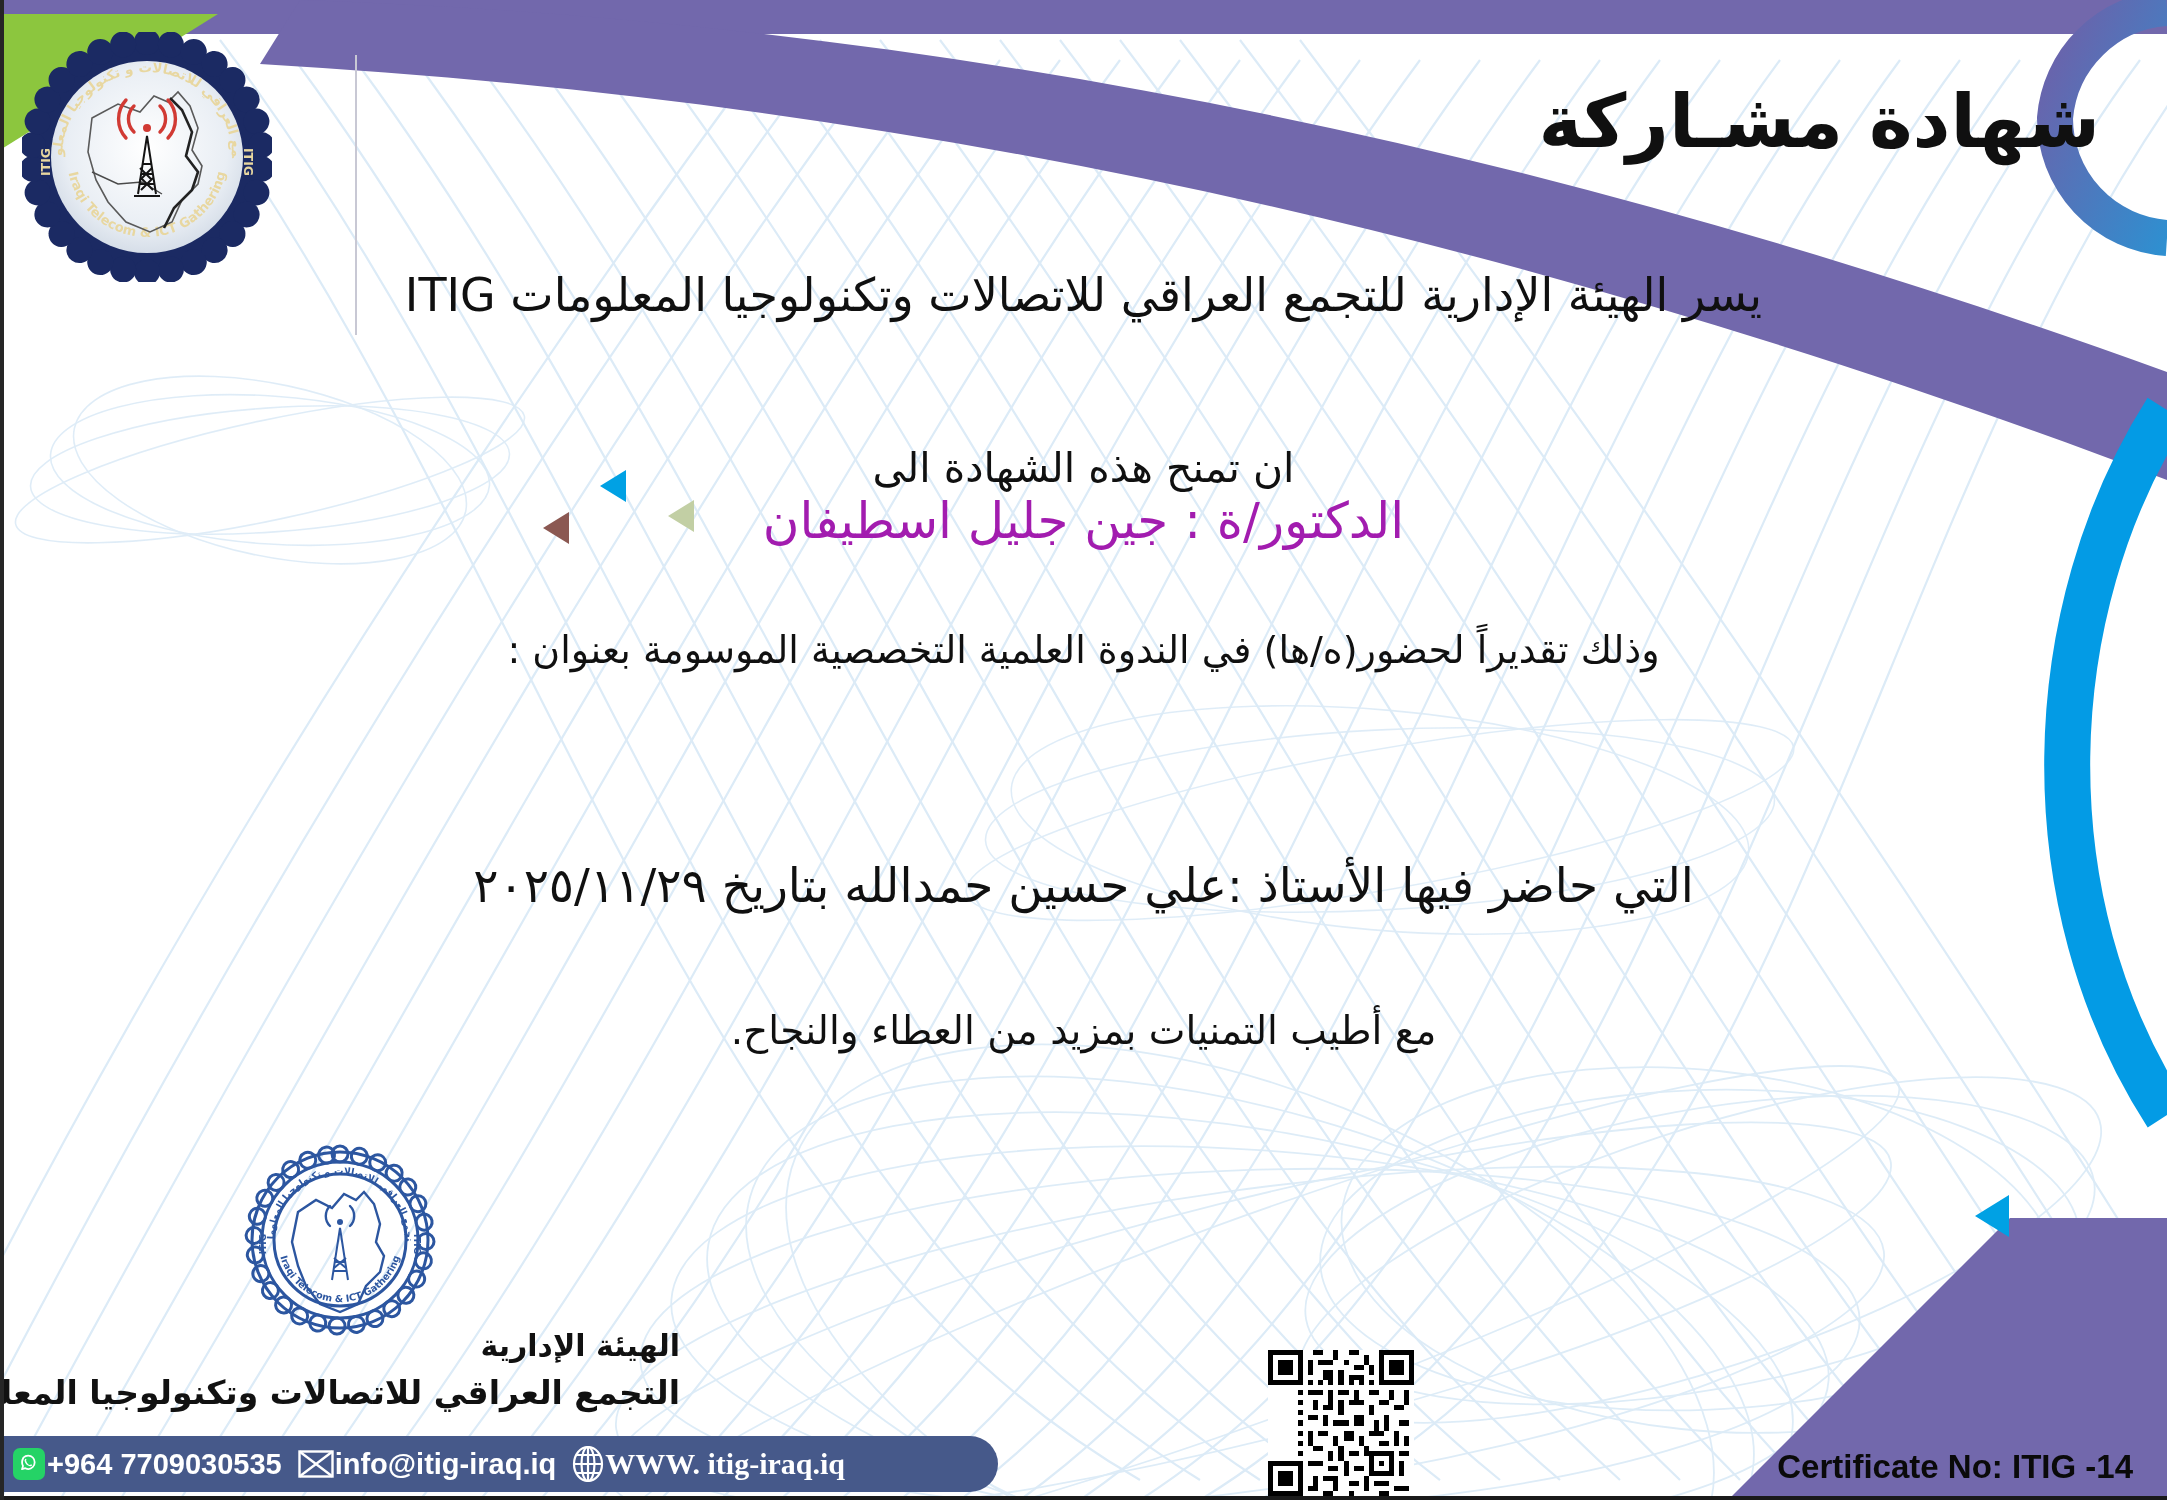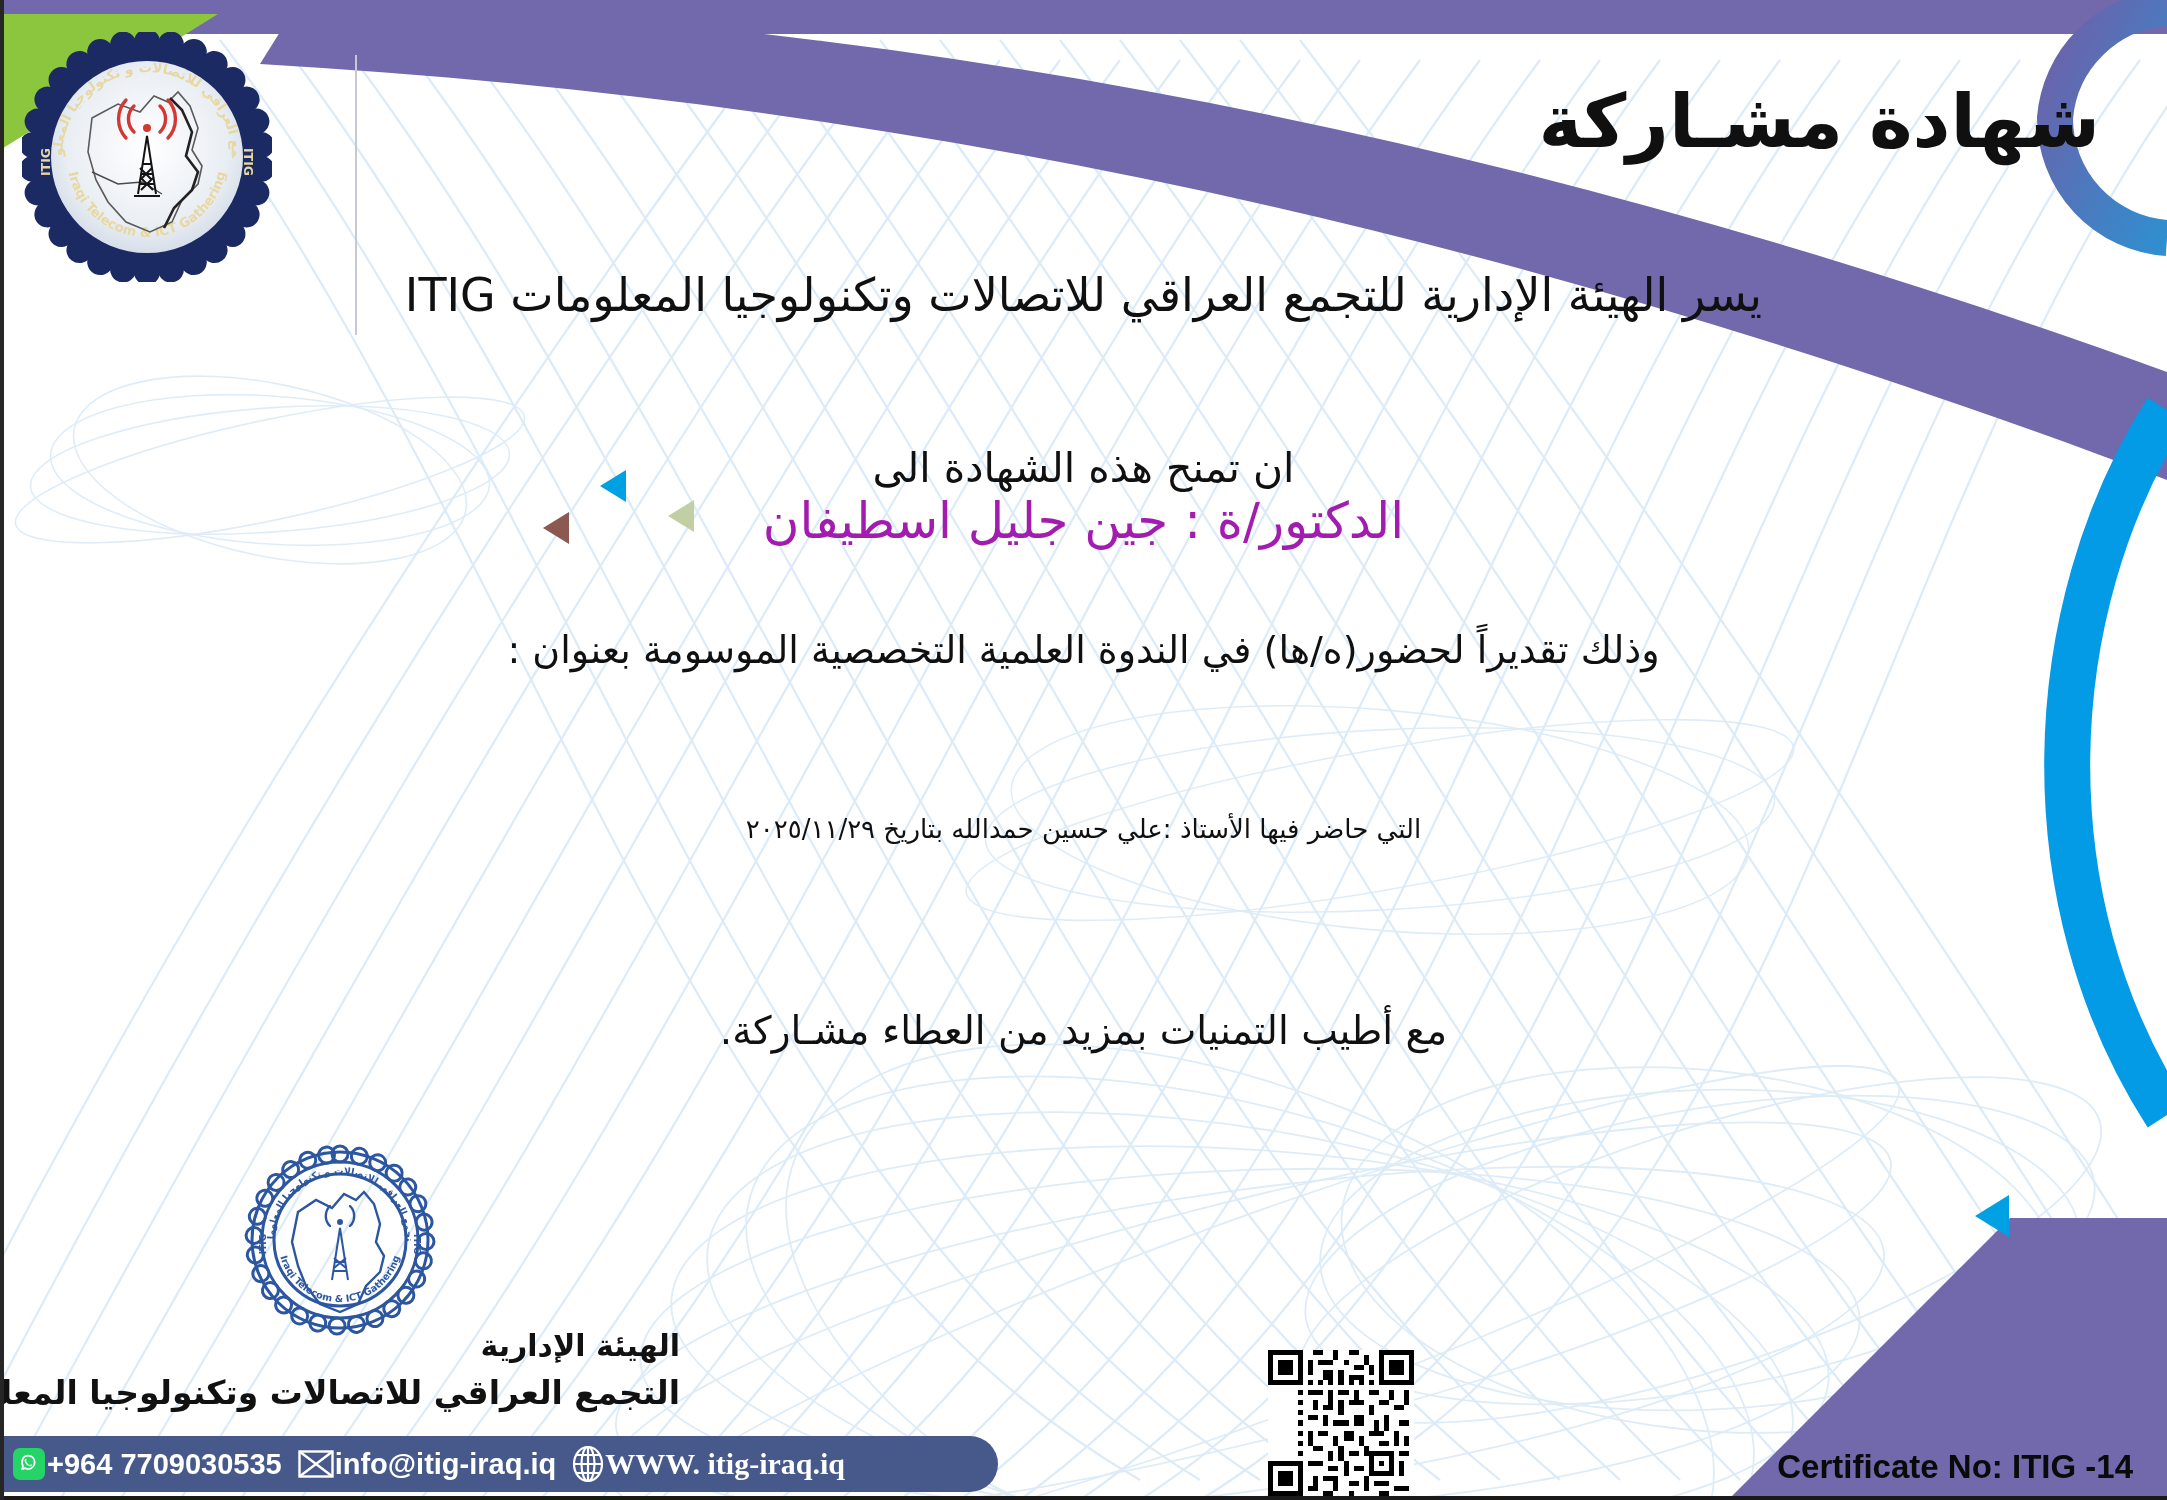--- a/index.html
+++ b/index.html
@@ -68,21 +68,21 @@
     position:absolute;left:0;width:2167px;text-align:center;
     font-family:"DejaVu Sans","Liberation Sans",sans-serif;
     font-weight:normal;color:#101010;
     white-space:nowrap;
   }
   .l-org   {top:268px;font-size:46px;}
   .l-grant {top:396px;font-size:41px;margin-top:48px;}
   .l-name  {top:492px;font-size:50px;color:#a21caf;}
   .l-reason{top:628px;font-size:38px;}
   .l-topic {top:738px;font-size:39px;color:#6B4E8E;}
-  .l-lect  {top:814px;font-size:26px;}
+  .l-lect  {top:858px;font-size:47px;}
   .l-wish  {top:1008px;font-size:39px;}
 
   
   .seal-foot{position:absolute;left:240px;top:1140px;width:200px;height:200px;z-index:4;}
   .foot-txt{
     position:absolute;z-index:5;left:0;width:680px;text-align:right;
     font-family:"DejaVu Sans","Liberation Sans",sans-serif;
     font-weight:bold;color:#111;white-space:nowrap;
   }
   .foot-1{top:1328px;font-size:30px;}
@@ -329,21 +329,21 @@
   </svg>
 
   <div class="content">
     <div class="title">شهادة مشـاركة</div>
 
     <div class="line l-org">يسر الهيئة الإدارية للتجمع العراقي للاتصالات وتكنولوجيا المعلومات ITIG</div>
     <div class="line l-grant">ان تمنح هذه الشهادة الى</div>
     <div class="line l-name">الدكتور/ة :  جين جليل اسطيفان</div>
     <div class="line l-reason">وذلك تقديراً لحضور(ه/ها) في الندوة العلمية التخصصية الموسومة بعنوان :</div>
     <div class="line l-lect">التي حاضر فيها  الأستاذ :علي حسين حمدالله  بتاريخ ٢٠٢٥/١١/٢٩</div>
-    <div class="line l-wish">مع أطيب التمنيات بمزيد من العطاء مشـاركة.</div>
+    <div class="line l-wish">مع أطيب التمنيات بمزيد من العطاء والنجاح.</div>
   </div>
 
   <svg class="seal-foot" viewBox="0 0 200 200">
     <defs>
       <path id="sArcTop" d="M 34,100 A 66,66 0 0 1 166,100" fill="none"></path>
       <path id="sArcBot" d="M 38,100 A 62,62 0 0 0 162,100" fill="none"></path>
     </defs>
     <g fill="none" stroke="#2C56A0" stroke-width="3">
       <circle cx="100" cy="100" r="88"></circle>
       <circle cx="100" cy="100" r="78"></circle>

